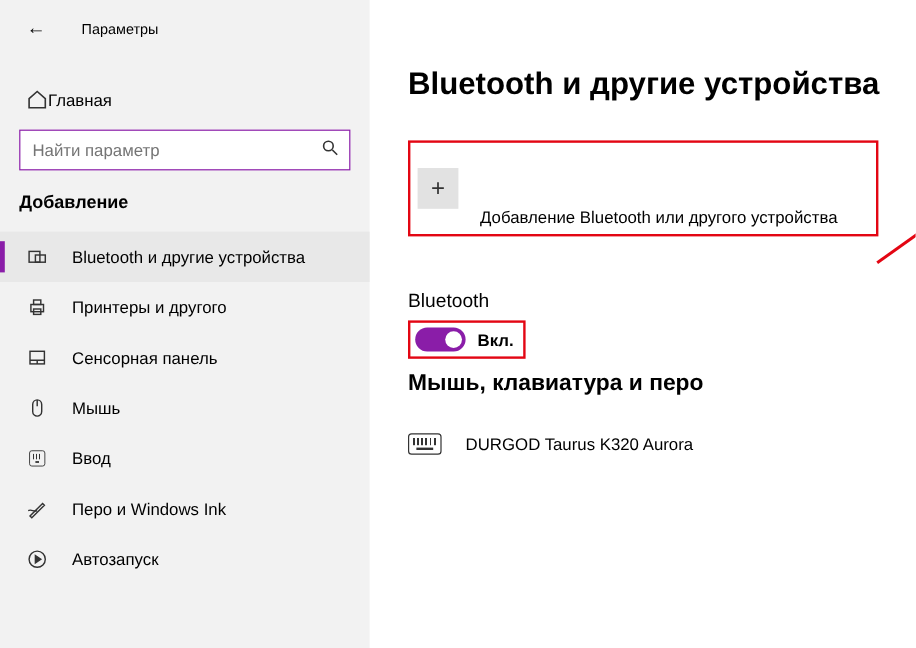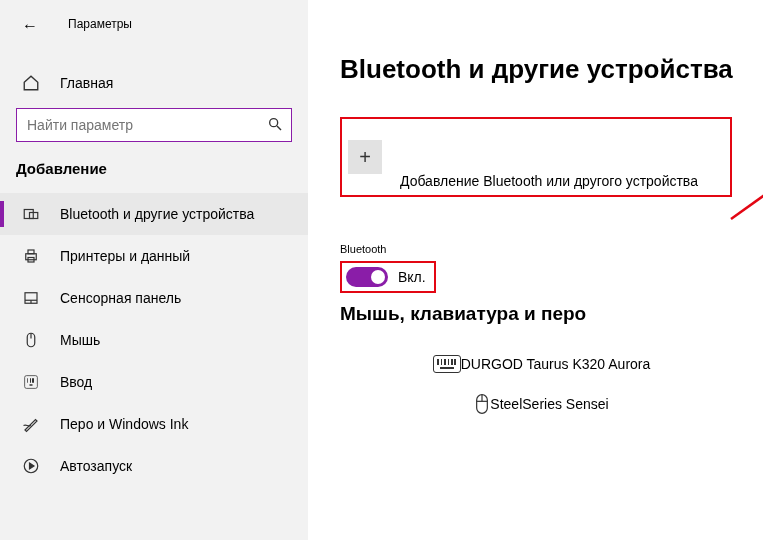--- a/index.html
+++ b/index.html
@@ -25,21 +25,20 @@
     align-items: center;
     gap: 30px;
     padding-left: 22px;
     height: 24px;
   }
   .titlebar .back-icon { font-size: 16px; line-height: 1; }
   .titlebar .title { font-size: 12px; }
   .home-row {
     display: flex;
     align-items: center;
-    gap: 20px;
     padding: 10px 0 10px 22px;
     margin-top: 28px;
   }
   .home-icon, .nav-icon {
     width: 18px;
     display: flex;
     justify-content: center;
     font-size: 16px;
   }
   .search-wrap {
@@ -102,51 +101,52 @@
     margin-bottom: 46px;
     width: 392px;
   }
   .plus-box {
     width: 34px; height: 34px;
     background: #e2e2e2;
     display: flex; align-items: center; justify-content: center;
     font-size: 20px; color: #333;
   }
   .add-device .label { font-size: 14px; margin-top: 48px; }
-  .bt-label { font-size: 11px; margin-bottom: 6px; }
+  .bt-label { font-size: 16px; margin-bottom: 6px; }
   .toggle-wrap {
     display: flex;
     align-items: center;
     gap: 10px;
     border: 2px solid #e30613;
     padding: 4px 8px 4px 4px;
     width: fit-content;
     margin-bottom: 10px;
+    font-weight: bold;
   }
   .toggle {
     width: 42px; height: 20px;
     border-radius: 10px;
     background: #8a1da8;
     position: relative;
   }
   .toggle::after {
     content: "";
     position: absolute;
     right: 3px; top: 3px;
     width: 14px; height: 14px;
     background: #fff;
     border-radius: 50%;
   }
   .discover-text { font-size: 14px; margin-bottom: 34px; }
   .devices-heading { font-size: 19px; font-weight: 600; margin-bottom: 20px; }
   .device-row {
     display: flex;
     align-items: center;
+    gap: 20px;
     padding: 10px 0;
-    justify-content: center;
   }
   .device-name { font-size: 14px; }
   .kbd-icon {
     width: 28px; height: 18px;
     border: 1.5px solid #333;
     border-radius: 3px;
     position: relative;
   }
   .kbd-icon::before {
     content: "";
@@ -213,21 +213,21 @@
   </div>
 
   <div class="nav-item">
     <span class="nav-icon">
       <svg class="icon-svg" viewBox="0 0 24 24" fill="none" stroke="#333" stroke-width="1.6">
         <rect x="5" y="9" width="14" height="8"></rect>
           <rect x="8" y="4" width="8" height="5"></rect>
           <rect x="8" y="14" width="8" height="6"></rect>
       </svg>
     </span>
-    <span class="nav-label">Принтеры и данный</span>
+    <span class="nav-label">Принтеры и другого</span>
   </div>
 
   <div class="nav-item">
     <span class="nav-icon">
       <svg class="icon-svg" viewBox="0 0 24 24" fill="none" stroke="#333" stroke-width="1.6">
         <rect x="4" y="5" width="16" height="14"></rect>
           <line x1="4" y1="15" x2="20" y2="15"></line>
           <line x1="12" y1="15" x2="12" y2="19"></line>
       </svg>
     </span>
@@ -285,28 +285,20 @@
     <div class="toggle"></div>
     <span>Вкл.</span>
   </div>
 
 
   <div class="devices-heading">Мышь, клавиатура и перо</div>
 
   <div class="device-row">
     <div class="kbd-icon"></div>
     <span class="device-name">DURGOD Taurus K320 Aurora</span>
-  </div>
-  <div class="device-row">
-    <svg class="mouse-icon-svg" viewBox="0 0 24 32" fill="none" stroke="#333" stroke-width="1.8">
-      <rect x="4" y="2" width="16" height="28" rx="8"></rect>
-        <line x1="12" y1="2" x2="12" y2="12"></line>
-        <line x1="4" y1="12" x2="20" y2="12"></line>
-    </svg>
-    <span class="device-name">SteelSeries Sensei</span>
   </div>
 
   <svg class="arrow-svg" width="90" height="60">
     <defs>
       <marker id="ah" markerWidth="8" markerHeight="8" refX="6" refY="3" orient="auto">
         <path d="M0,0 L7,3 L0,6 Z" fill="#e30613"></path>
       </marker>
     </defs>
     <line x1="8" y1="55" x2="78" y2="5" stroke="#e30613" stroke-width="2.5" marker-end="url(#ah)"></line>
   </svg>

